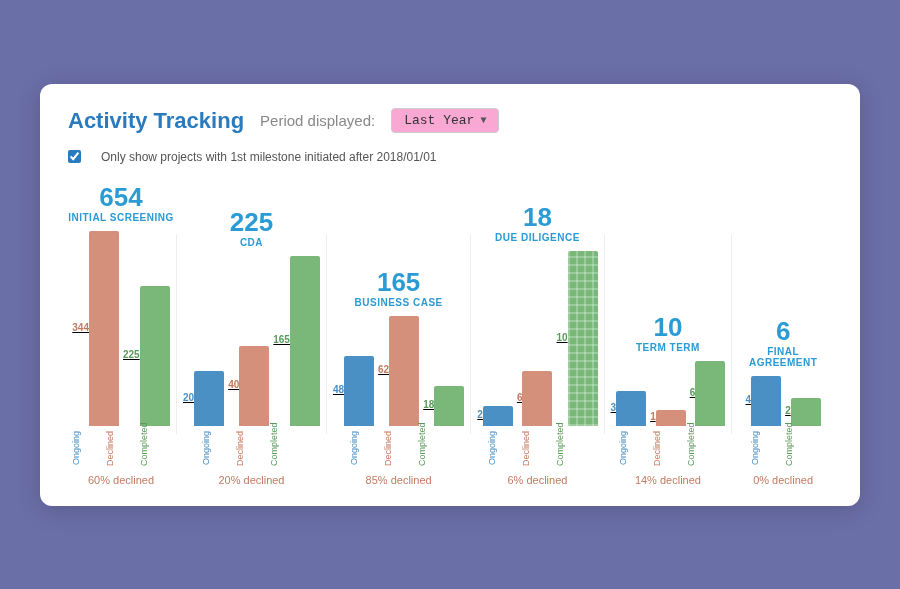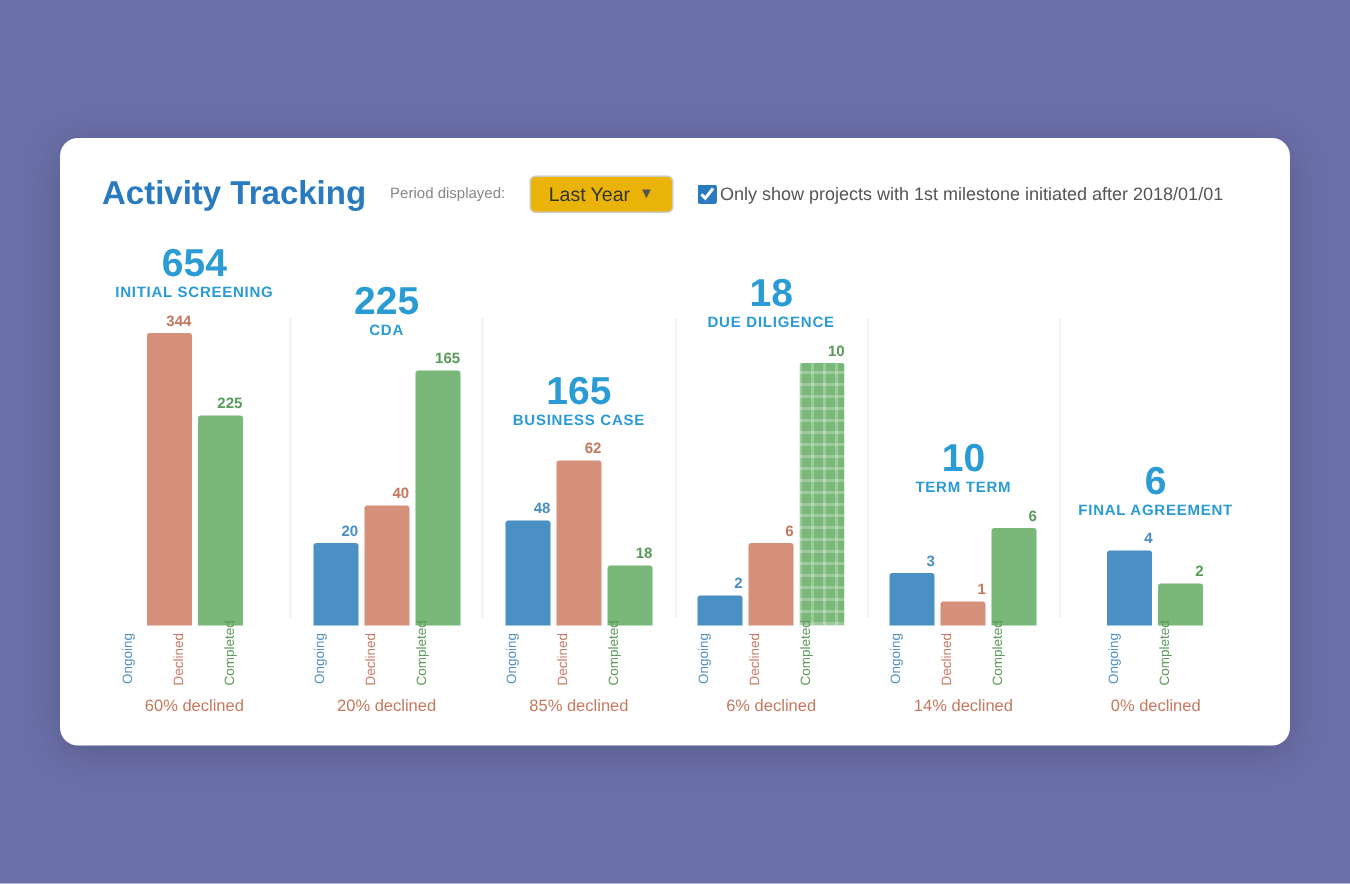--- a/index.html
+++ b/index.html
@@ -25,40 +25,41 @@
       gap: 16px;
       margin-bottom: 20px;
       flex-wrap: wrap;
     }
     .title {
       font-size: 22px;
       font-weight: 700;
       color: #2a7abf;
     }
     .period-label {
-      font-size: 10px;
+      font-size: 15px;
       color: #888;
     }
     .period-btn {
-      background: #eab308;
+      background: #f9a8d4;
       border: 1px solid #ccc;
       border-radius: 4px;
       padding: 4px 12px;
       font-size: 13px;
       color: #333;
       cursor: pointer;
       display: flex;
       align-items: center;
       gap: 6px;
+      font-family: Liberation Mono, monospace;
     }
     .period-btn .arrow { font-size: 10px; color: #555; }
     .checkbox-label {
       display: flex;
       align-items: center;
-      gap: 2px;
+      gap: 20px;
       font-size: 12px;
       color: #555;
     }
     .checkbox-label input { accent-color: #2a7abf; }
     .charts-container {
       display: flex;
       justify-content: space-between;
       align-items: flex-end;
       gap: 0;
     }
@@ -89,23 +90,24 @@
       display: flex;
       align-items: flex-end;
       justify-content: center;
       gap: 4px;
       position: relative;
       width: 100%;
       padding: 0 4px;
     }
     .bar-col {
       display: flex;
-      flex-direction: column;
-      align-items: flex-end;
+      flex-direction: row;
+      align-items: center;
       position: relative;
+      text-decoration: underline;
     }
     .bar-value {
       font-size: 10px;
       font-weight: 600;
       margin-bottom: 2px;
     }
     .bar {
       border-radius: 2px 2px 0 0;
       width: 30px;
     }

